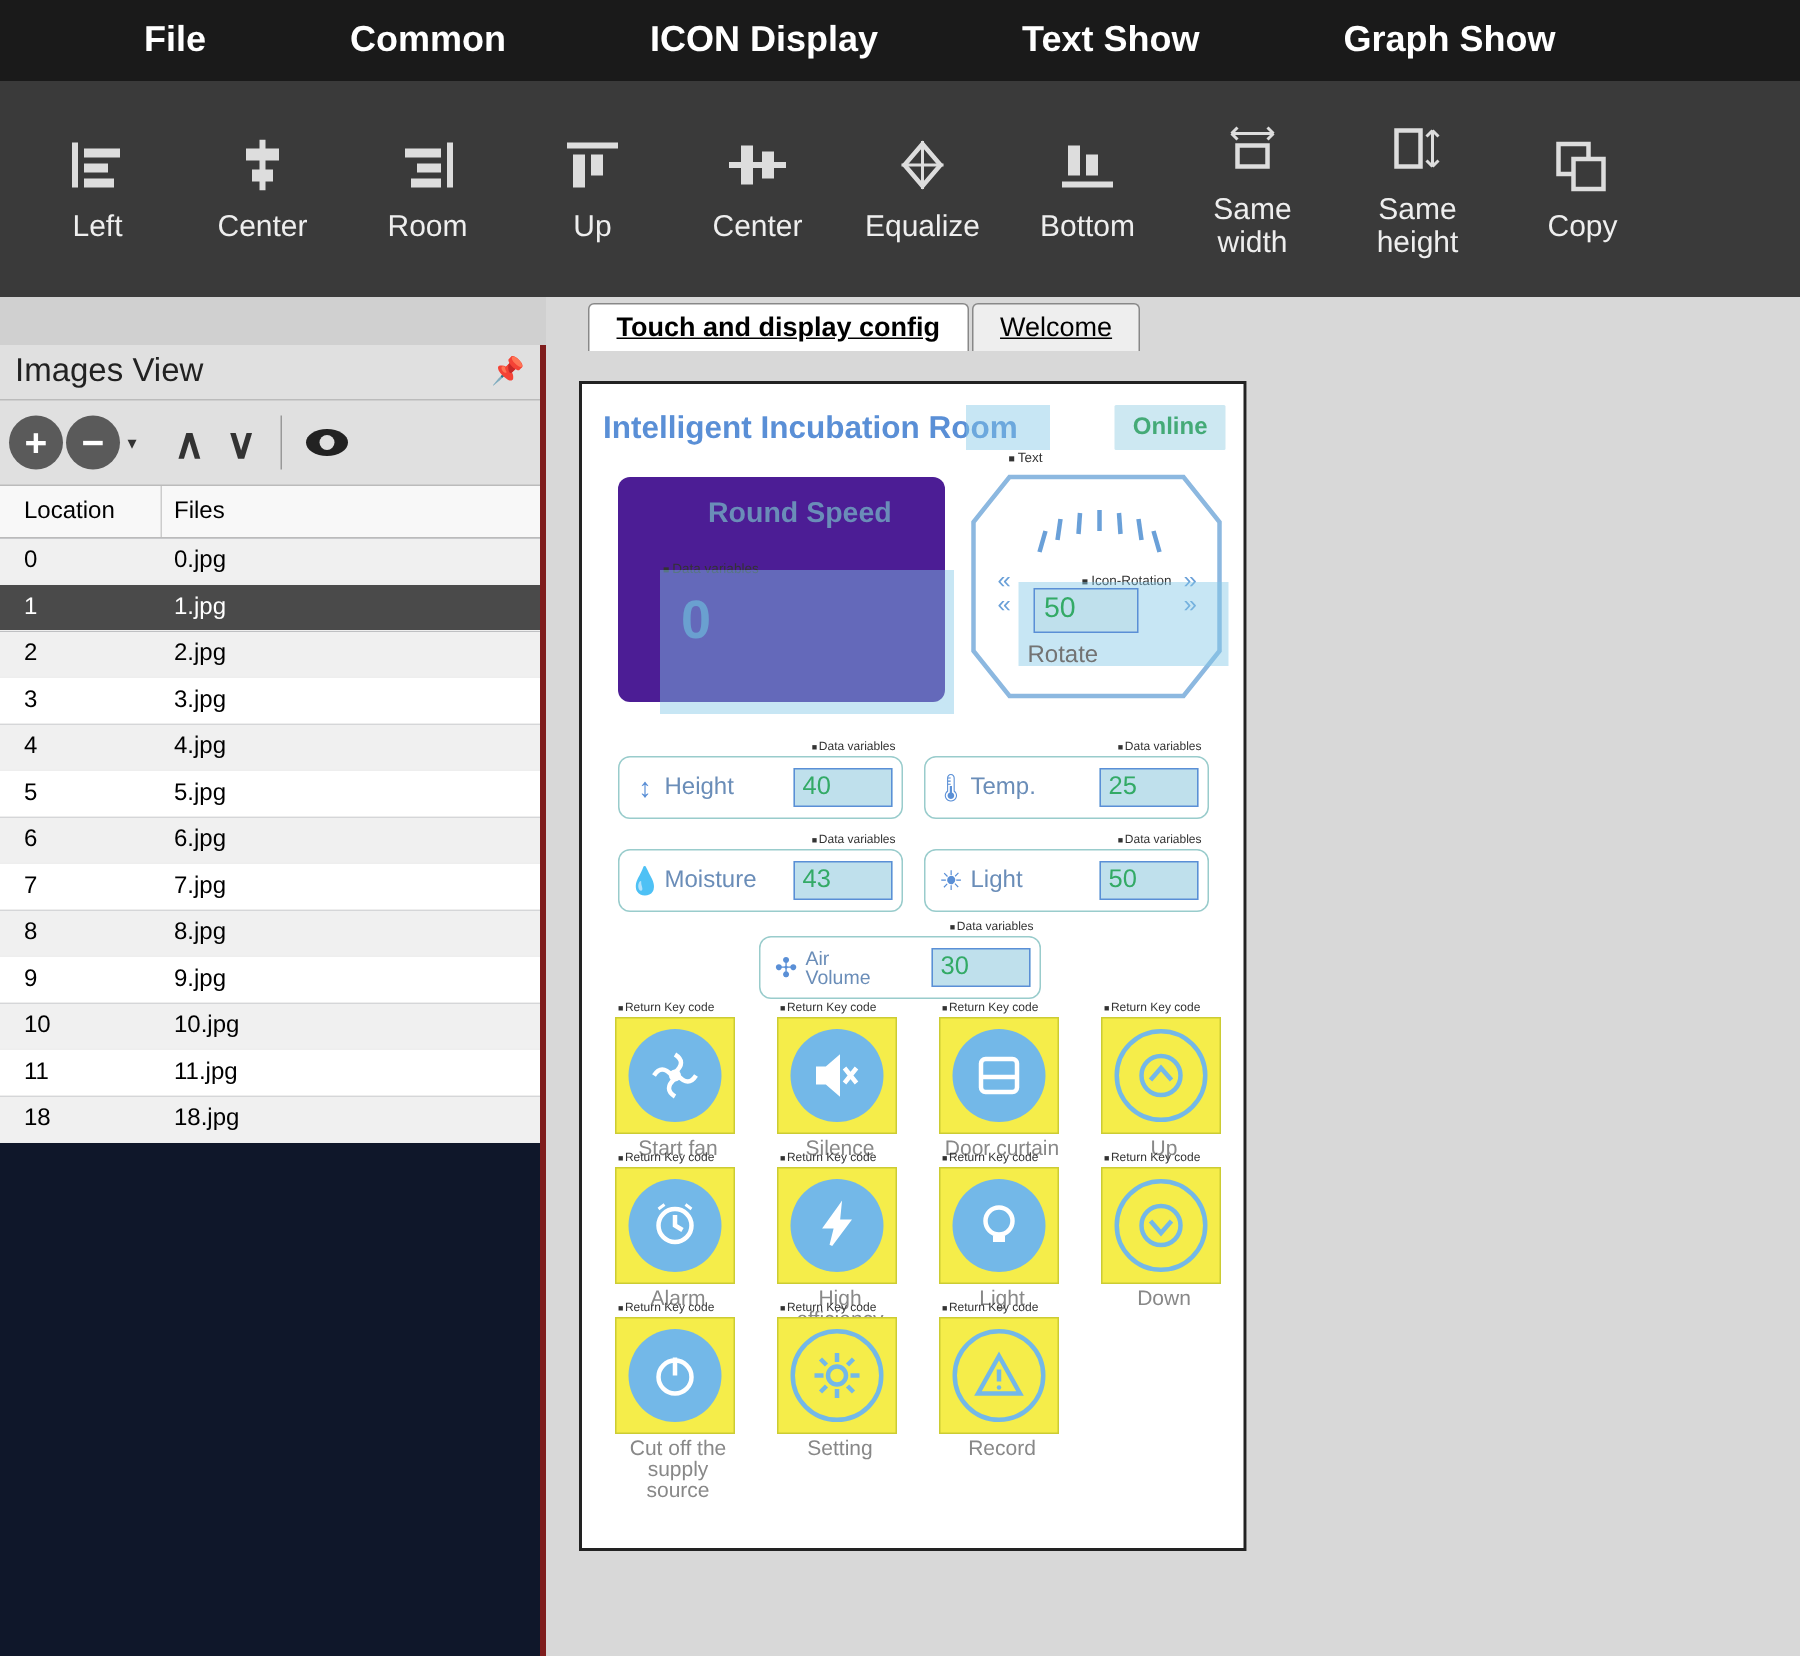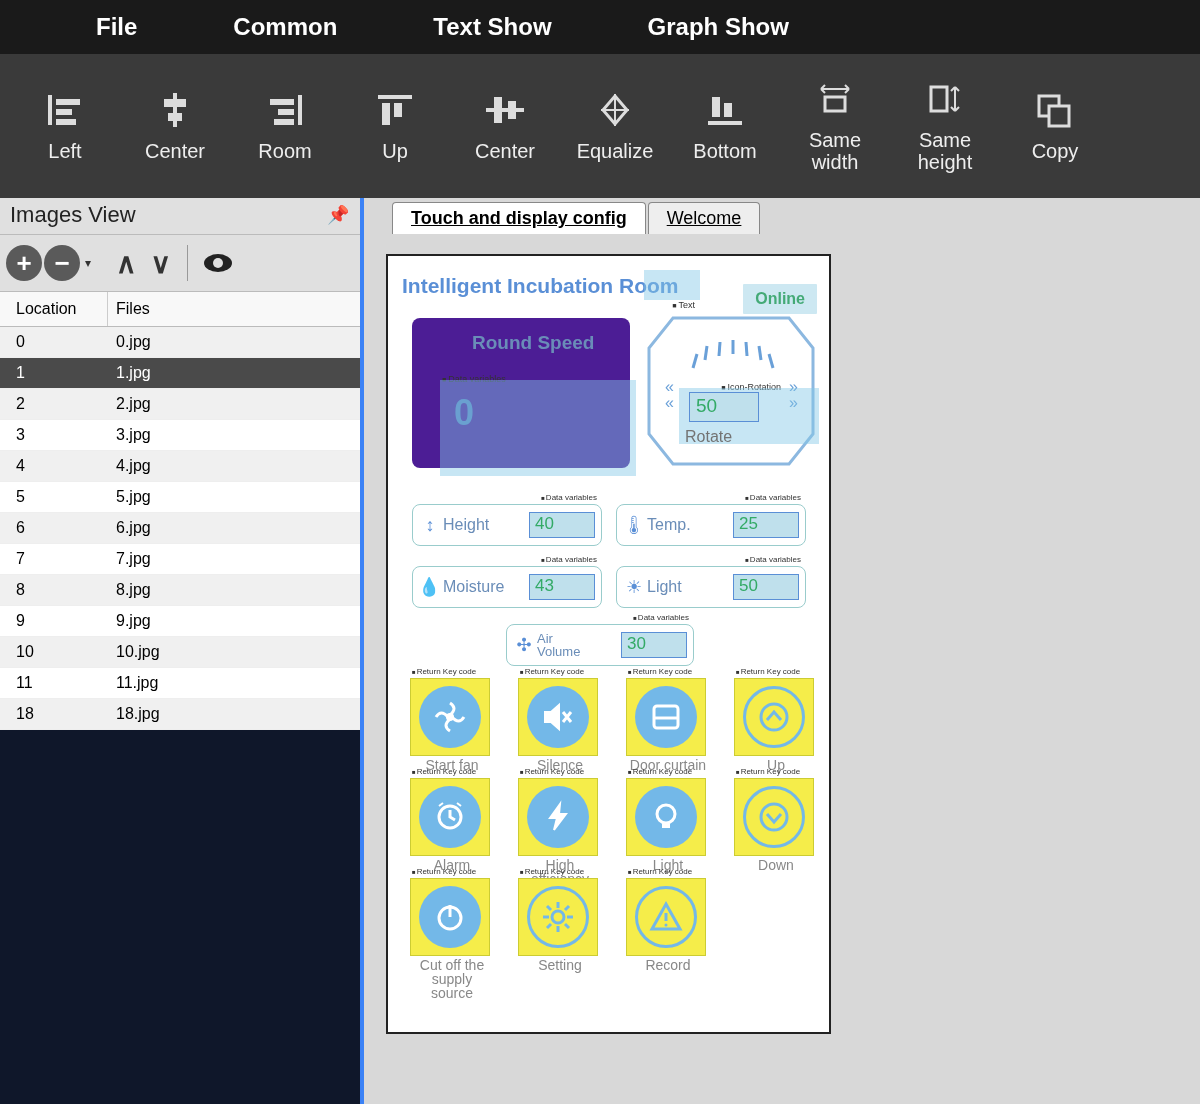--- a/index.html
+++ b/index.html
@@ -14,21 +14,21 @@
   
   .toolbar { background: #3a3a3a; color: #eee; height: 144px; display: flex; align-items: center; padding: 0 24px; gap: 28px; font-size: 20px; }
   .tool { display: flex; flex-direction: column; align-items: center; justify-content: center; gap: 10px; min-width: 82px; cursor: pointer; }
   .tool .ticon { height: 40px; display: flex; align-items: center; justify-content: center; }
   .tool .tlabel { text-align: center; line-height: 1.1; }
 
   
   .main { display: flex; height: calc(1104px - 198px); }
 
   
-  .leftpanel { width: 364px; background: #e0e0e0; border-right: 4px solid #3b82f6; display: flex; flex-direction: column; }
+  .leftpanel { width: 364px; background: #e0e0e0; border-right: 4px solid #7f1d1d; display: flex; flex-direction: column; margin-top: 32px; }
   .panel-header { display: flex; align-items: center; justify-content: space-between; padding: 4px 10px 6px 10px; font-size: 22px; color: #222; border-bottom: 1px solid #bbb; }
   .pin { font-size: 18px; color: #222; }
   .panel-tools { display: flex; align-items: center; gap: 2px; padding: 8px 6px; border-bottom: 1px solid #bbb; }
   .circbtn { width: 36px; height: 36px; border-radius: 50%; background: #5a5a5a; color: #fff; display: flex; align-items: center; justify-content: center; font-size: 26px; font-weight: bold; cursor: pointer; }
   .dropdown-caret { width: 12px; text-align:center; color:#333; font-size:12px; margin-right:14px; }
   .arrowbtn { font-size: 28px; color: #333; padding: 0 6px; cursor: pointer; font-weight:bold; }
   .divider-v { width: 1px; height: 36px; background: #999; margin: 0 8px; }
   .eyebtn { width: 40px; height: 40px; display: flex; align-items: center; justify-content: center; font-size: 26px; color:#222; cursor:pointer; }
 
   .filetable { flex: 1; background: #0f172a; font-size: 16px; overflow-y:auto; }
@@ -47,21 +47,21 @@
   .tabstrip { display: flex; align-items: flex-end; height: 36px; padding-left: 28px; gap: 0; font-size: 18px; }
   .tab { background: #eee; border: 1px solid #888; border-bottom: none; padding: 5px 18px; border-radius: 4px 4px 0 0; margin-right: 2px; cursor: pointer; }
   .tab.active { background: #fff; font-weight: 700; }
 
   .canvas-wrap { background: #d8d8d8; padding: 20px 0 0 22px; }
   .canvas { width: 445px; height: 780px; background: #fff; border: 2px solid #222; position: relative; font-family: Arial, sans-serif; }
 
   
   .dev-title { position: absolute; top: 18px; left: 14px; color: #5a8fd6; font-size: 21px; font-weight: 600; }
   .dev-title-overlay { position:absolute; top:14px; left:256px; width:56px; height:30px; background: rgba(130,200,230,0.45); }
-  .online-pill { position: absolute; top: 28px; right: 12px; background: #cde8f2; color: #4a7; font-size: 16px; padding: 6px 12px; border-radius: 1px; font-weight:600; }
+  .online-pill { position: absolute; top: 14px; right: 12px; background: #cde8f2; color: #4a7; font-size: 16px; padding: 6px 12px; border-radius: 1px; font-weight:600; }
 
   .text-tag { position:absolute; font-size:9px; color:#333; background:transparent; white-space:nowrap; }
   .text-tag .blackdot::before { content:"■"; font-size:7px; margin-right:2px; }
 
   .roundspeed-panel { position: absolute; top: 62px; left: 24px; width: 218px; height: 150px; background: #4c1d95; border-radius: 8px; }
   .roundspeed-label { position:absolute; top: 14px; left: 60px; color:#6a8db8; font-size:19px; font-weight:600; }
   .roundspeed-val { position:absolute; top:68px; left:50px; color:#6aa0d0; font-size:36px; font-weight:600; }
   .roundspeed-overlay { position:absolute; top:124px; left:52px; width:196px; height:96px; background: rgba(130,200,230,0.45); }
 
   .gauge-box { position:absolute; top:52px; right:10px; width:176px; height:166px; }
@@ -90,20 +90,21 @@
   .rk-tag { position:absolute; top:-11px; left:2px; font-size:8px; color:#333; white-space:nowrap; }
   .rk-tag::before { content:"■"; font-size:6px; margin-right:1px; }
 
 </style>
 </head>
 <body>
 
 <div class="menubar">
   <div class="menuitem">File</div>
   <div class="menuitem">Common</div>
+  <div class="menuitem">ICON Display</div>
   <div class="menuitem">Text Show</div>
   <div class="menuitem">Graph Show</div>
 </div>
 
 <div class="toolbar">
   <div class="tool">
     <div class="ticon">
       <svg width="38" height="34">
           <rect x="2" y="2" width="4" height="30" fill="#ddd"></rect>
           <rect x="10" y="6" width="24" height="6" fill="#ddd"></rect>

